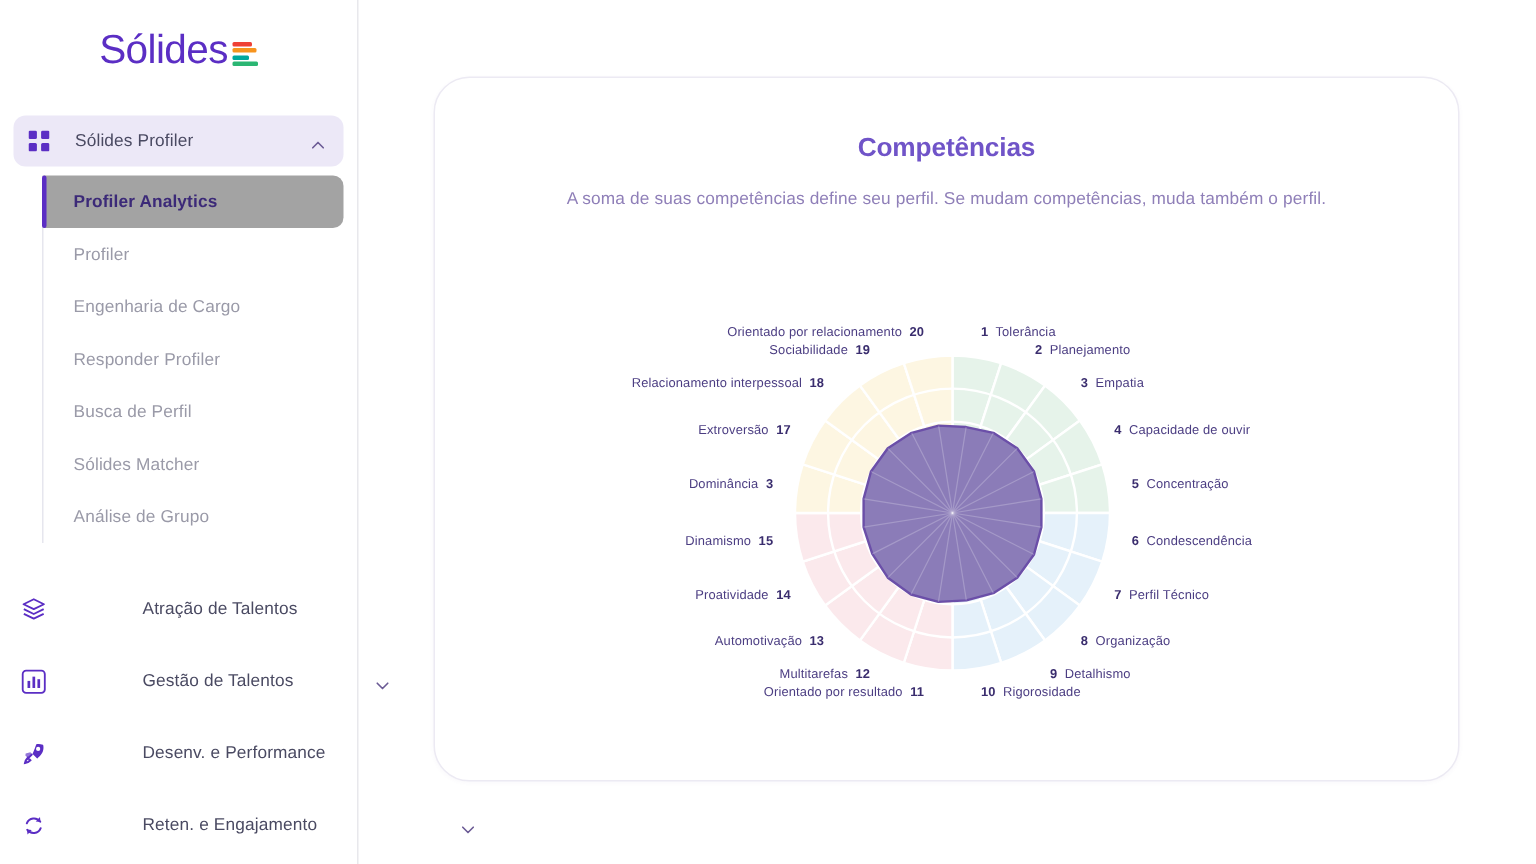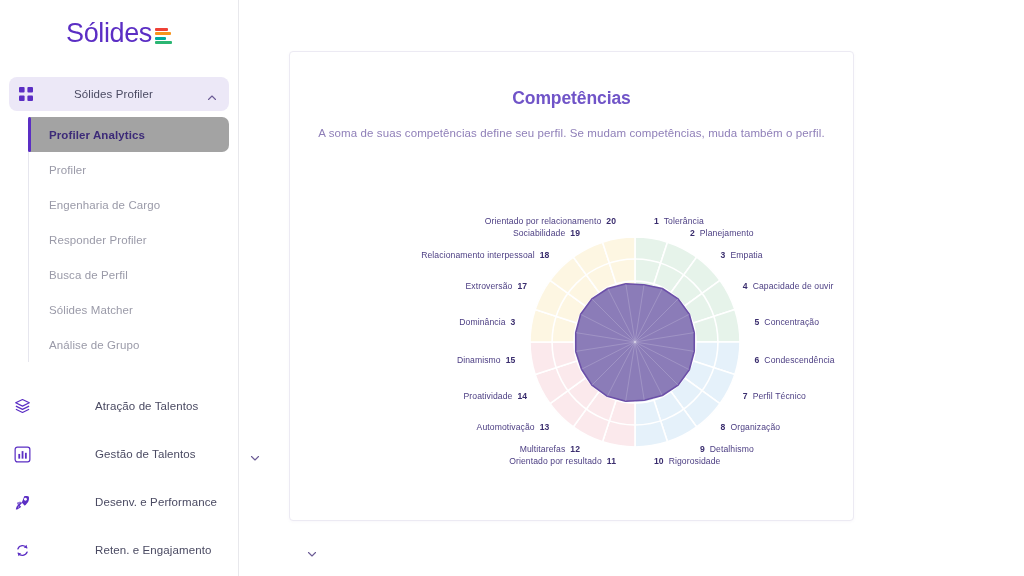--- a/index.html
+++ b/index.html
@@ -39,21 +39,20 @@
   .logo-bars i { display: block; height: 3px; border-radius: 1px; }
 
   .nav-group-head {
     display: flex; align-items: center;
     height: 34px;
     margin: 11px 9px 0 9px;
     padding: 0 12px 0 10px;
     border-radius: 8px;
     background: #ece8f7;
     cursor: pointer;
-    gap: 24px;
   }
   .nav-group-head .gicon { width: 20px; display:flex; align-items:center; }
   .nav-group-head .glabel {
     flex: 1;
     font-size: 11.5px;
     color: #4a4a62;
     margin-left: 11px;
     letter-spacing: .1px;
   }
   .chev { width: 10px; height: 10px; flex: 0 0 10px; }
@@ -107,23 +106,23 @@
   .nav-main .spacer { flex: 1; }
   .badge-new { font-size: 8.5px; color: #b0909c; margin-left: 4px; white-space: nowrap; }
 
   
   #main {
     flex: 1; height: 576px;
     background: #ffffff;
     padding: 51px 45px 0 50px;
   }
   #card {
-    width: 565px; height: 470px;
+    width: 684px; height: 470px;
     border: 1px solid #eceaf3;
-    border-radius: 4px;
+    border-radius: 24px;
     background: #fff;
     box-shadow: 0 1px 3px rgba(90,70,150,.04);
     position: relative;
     padding-top: 36px;
   }
   #chart-title {
     text-align: center;
     color: #7054c8;
     font-size: 17.5px;
     font-weight: bold;

